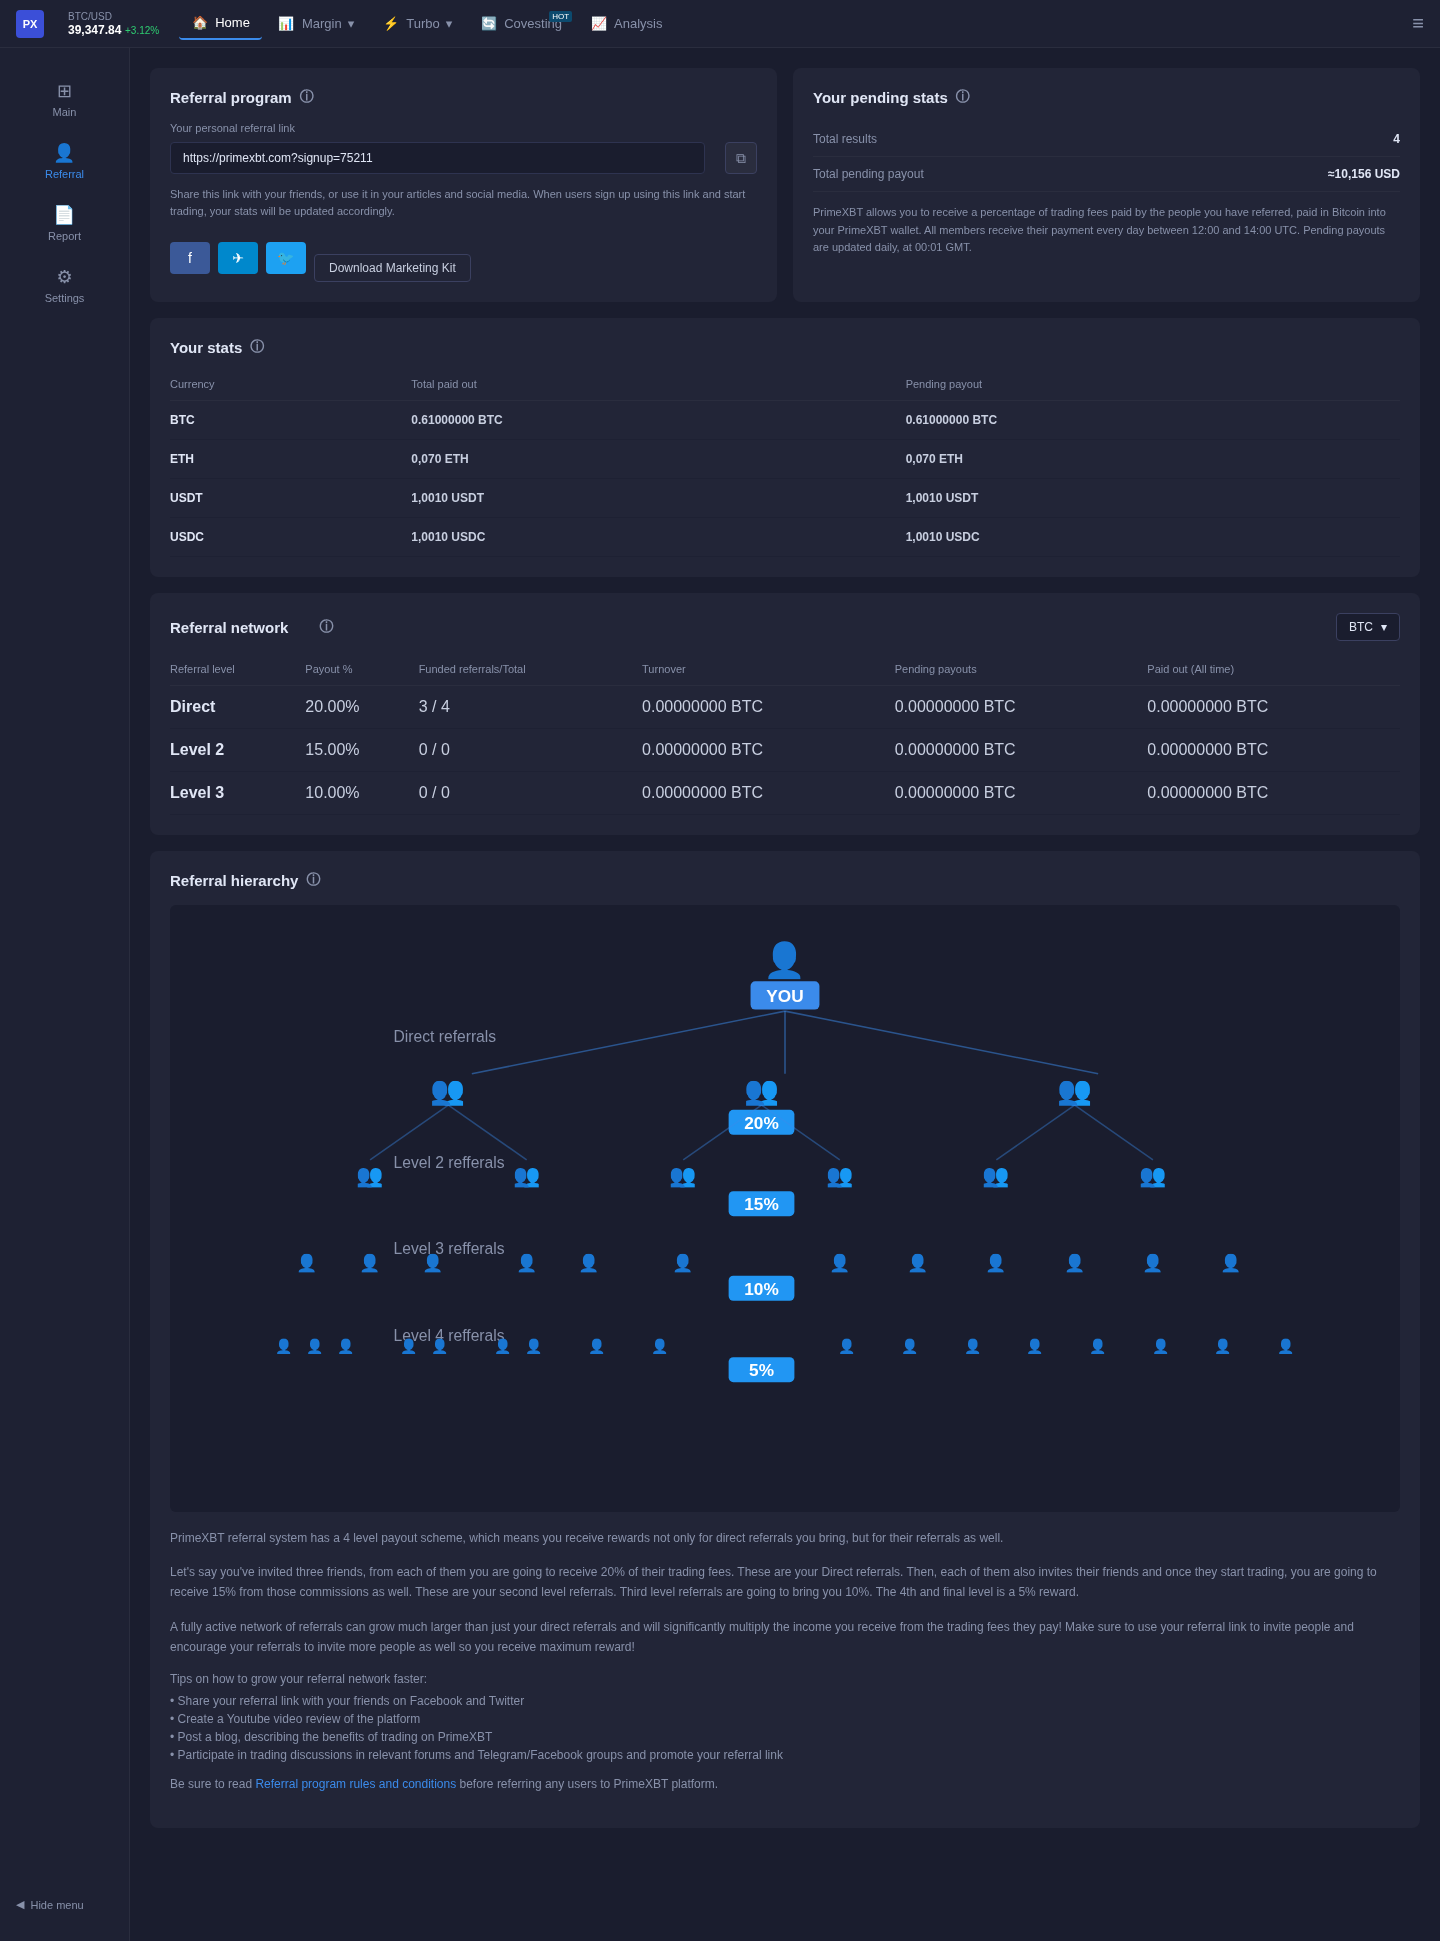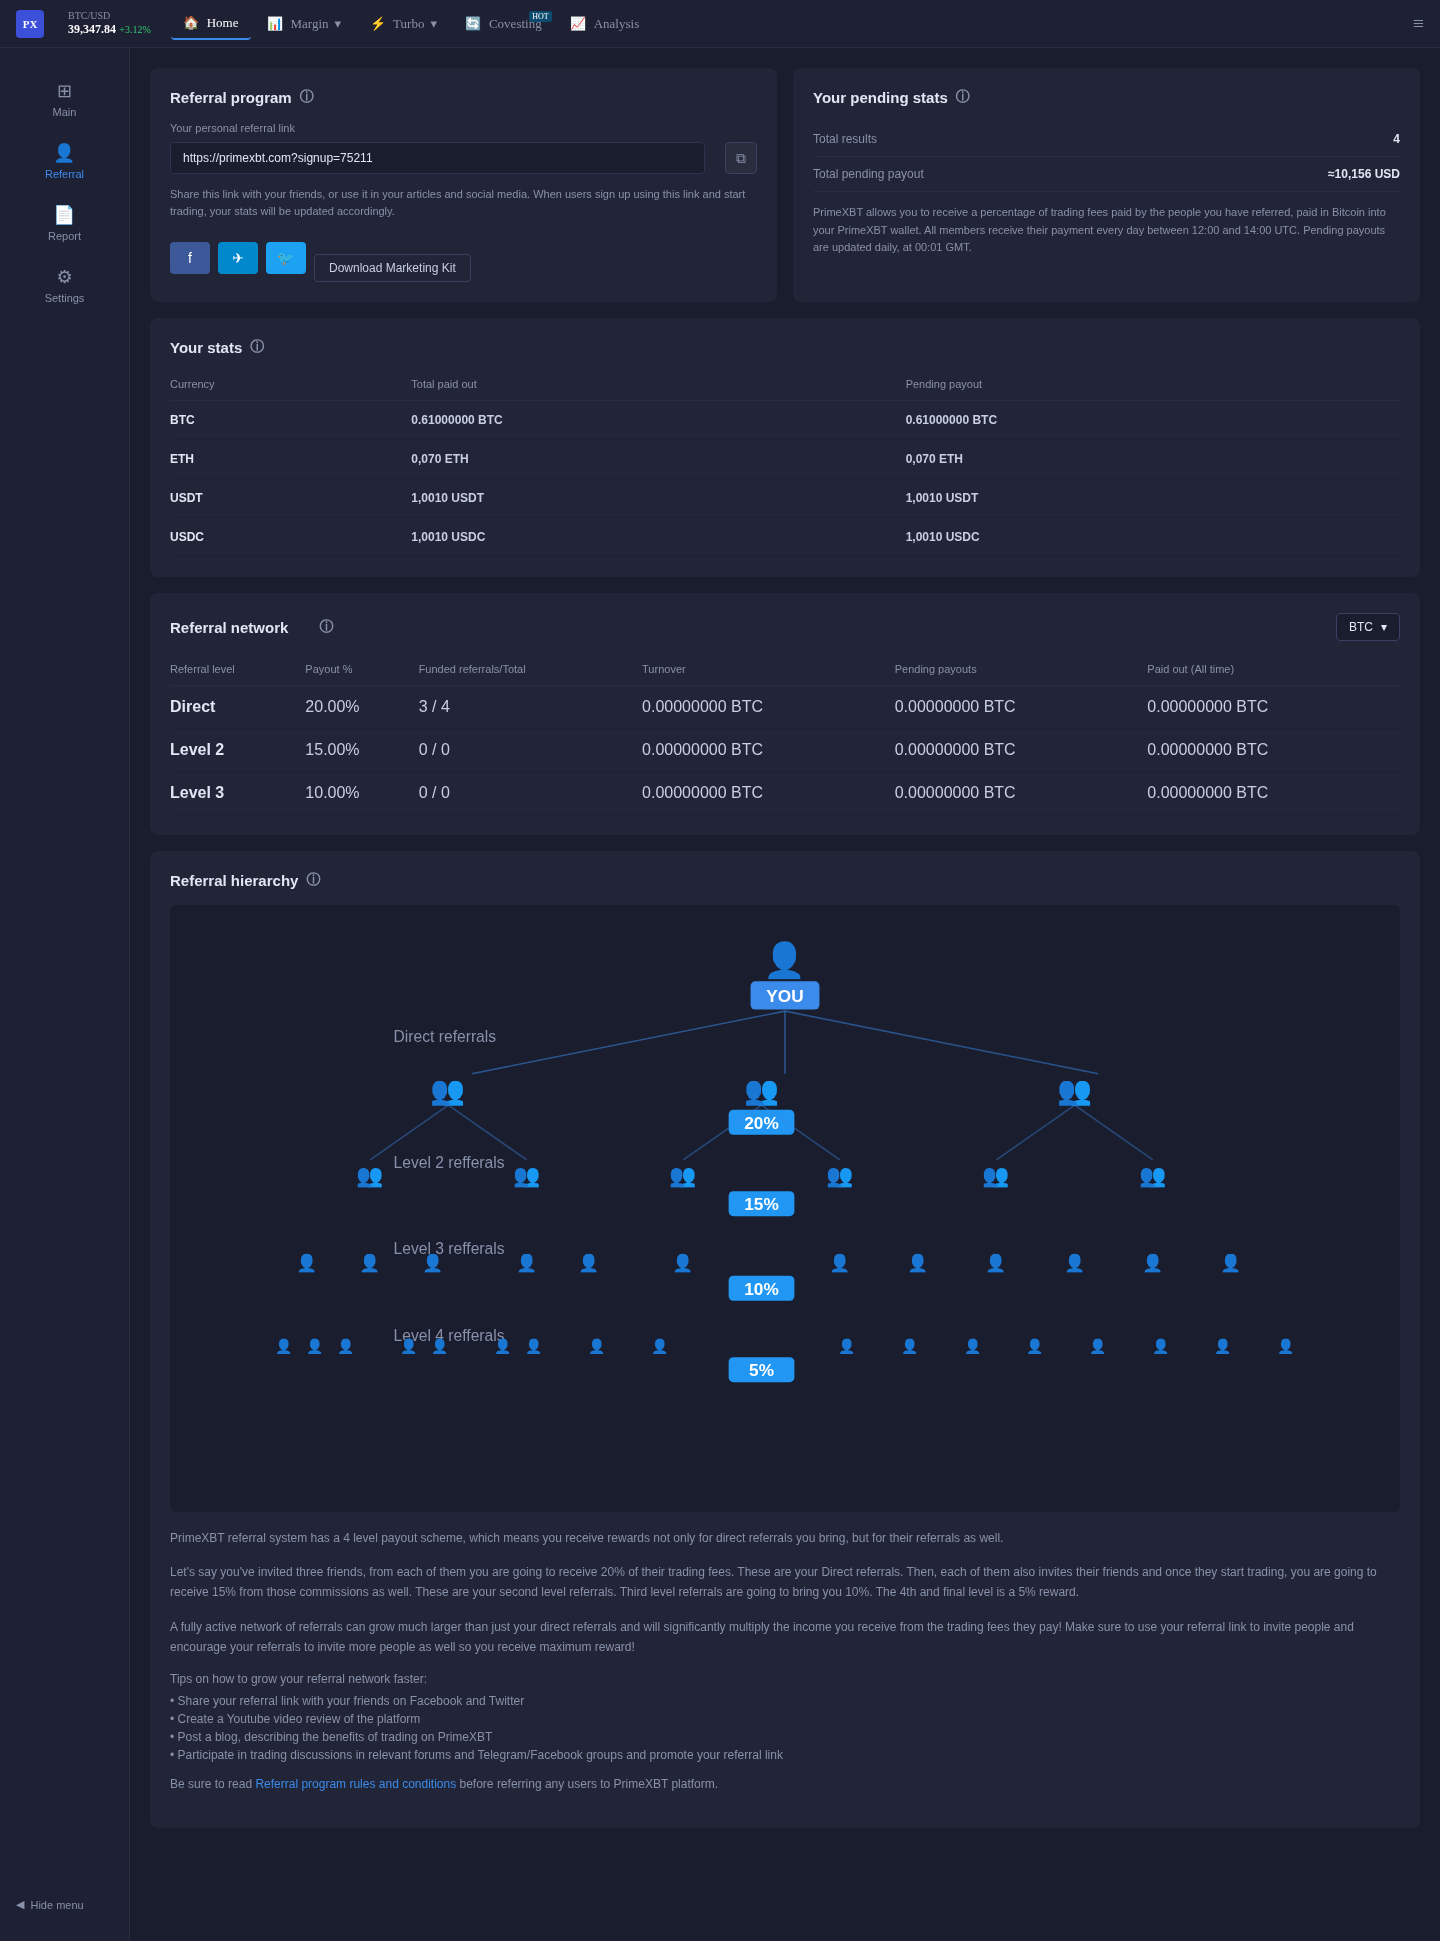--- a/index.html
+++ b/index.html
@@ -15,21 +15,20 @@
     .topnav {
       background: #1e2133;
       height: 48px;
       display: flex;
       align-items: center;
       padding: 0 16px;
       border-bottom: 1px solid #2a2d3e;
       position: fixed;
       top: 0; left: 0; right: 0;
       z-index: 100;
-      font-family: Liberation Serif, serif;
     }
     .logo {
       display: flex;
       align-items: center;
       gap: 4px;
       margin-right: 24px;
     }
     .logo-icon {
       width: 28px; height: 28px;
       background: #3b4fd8;

